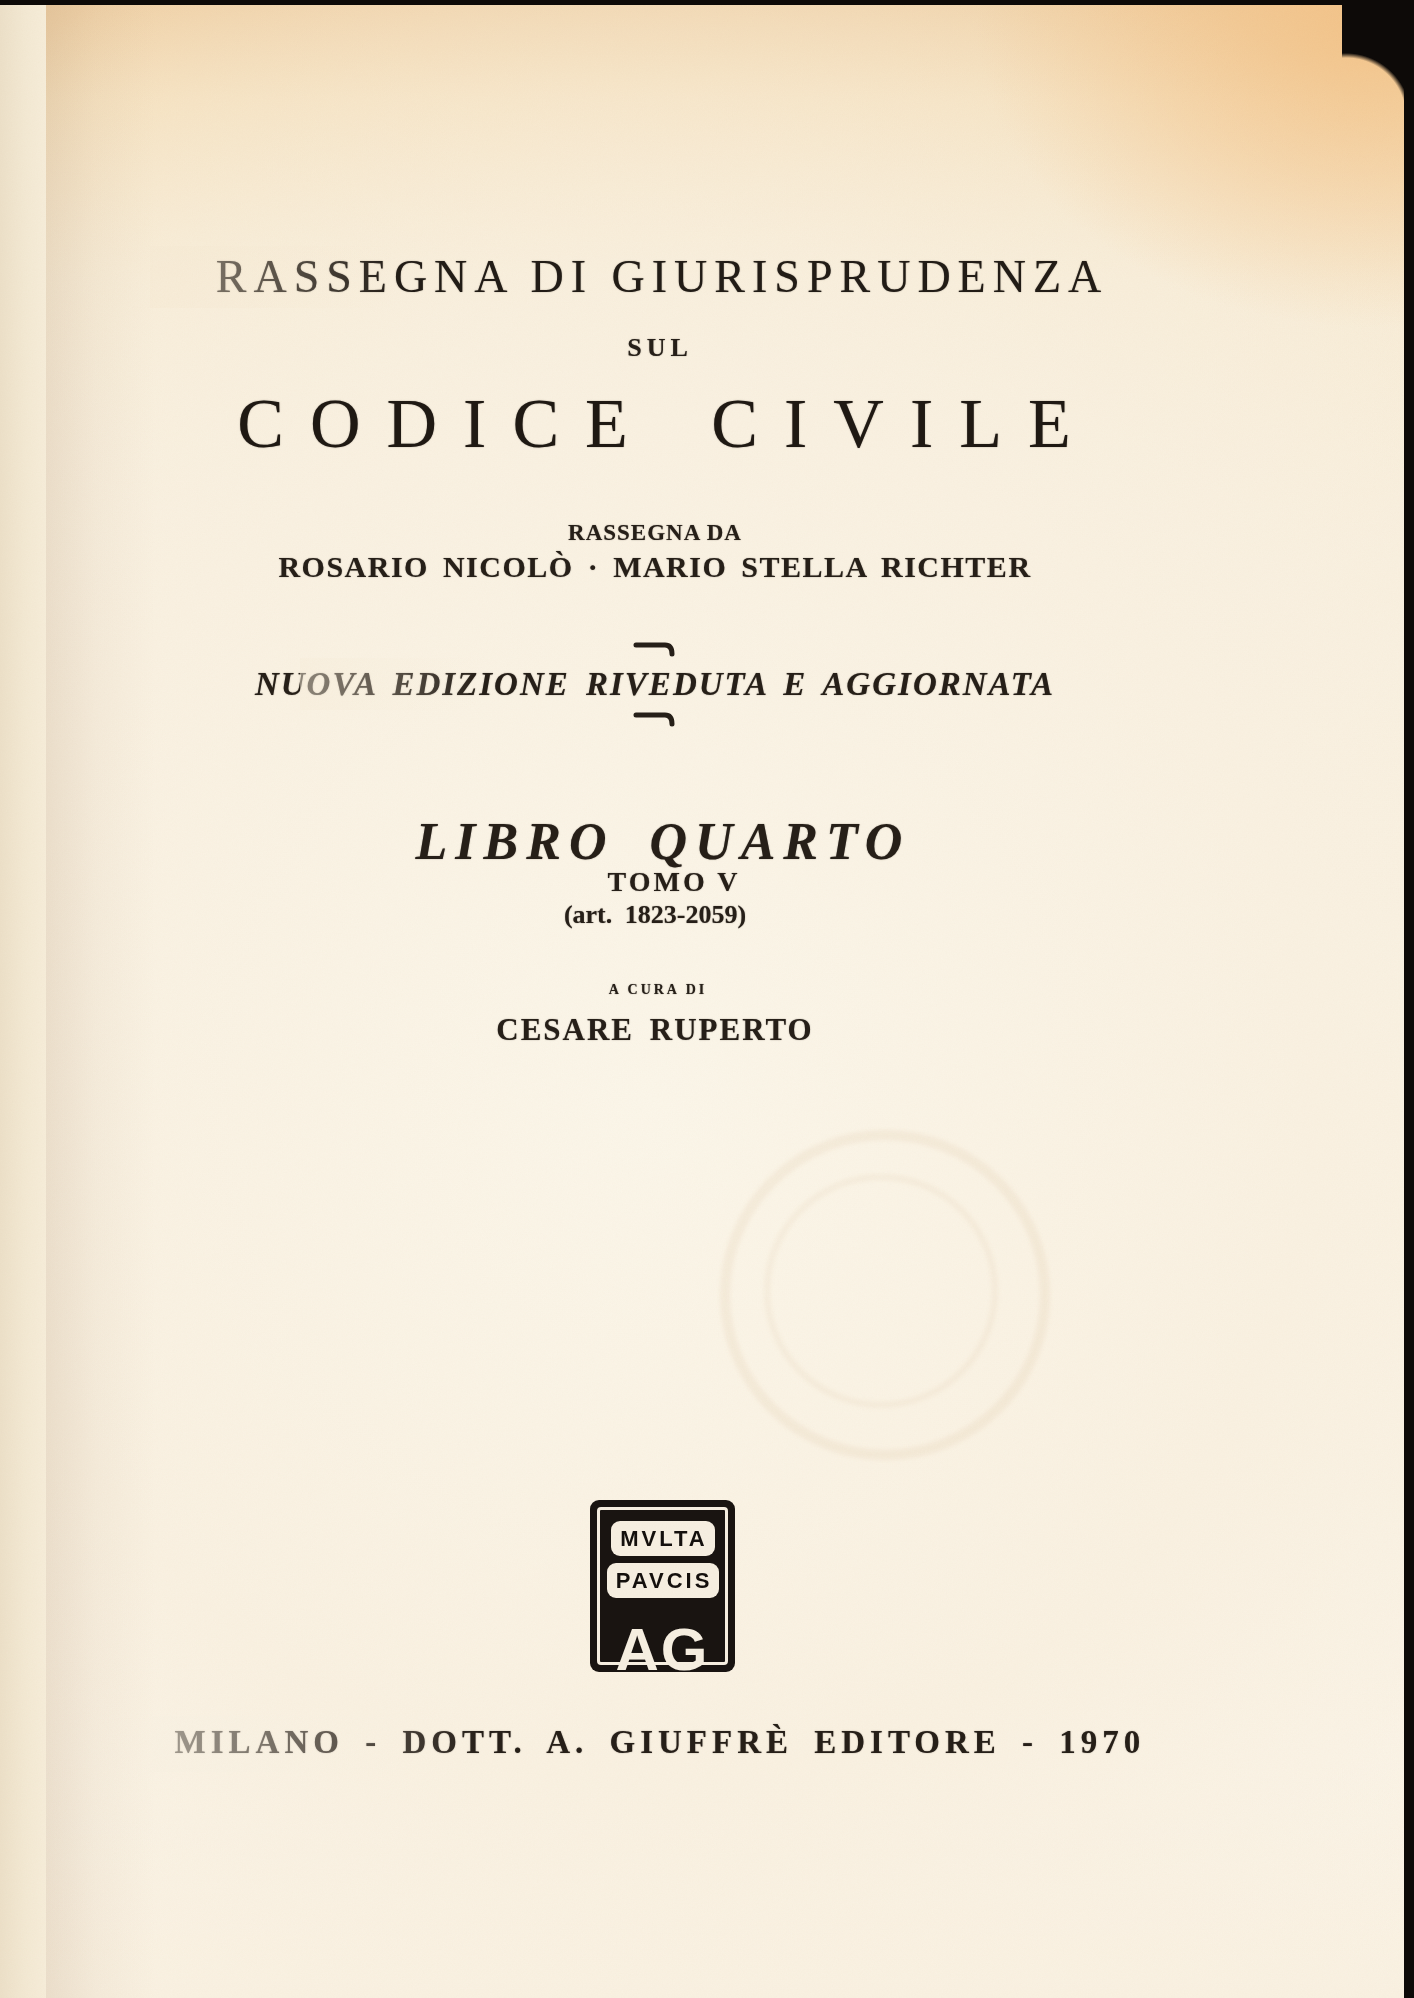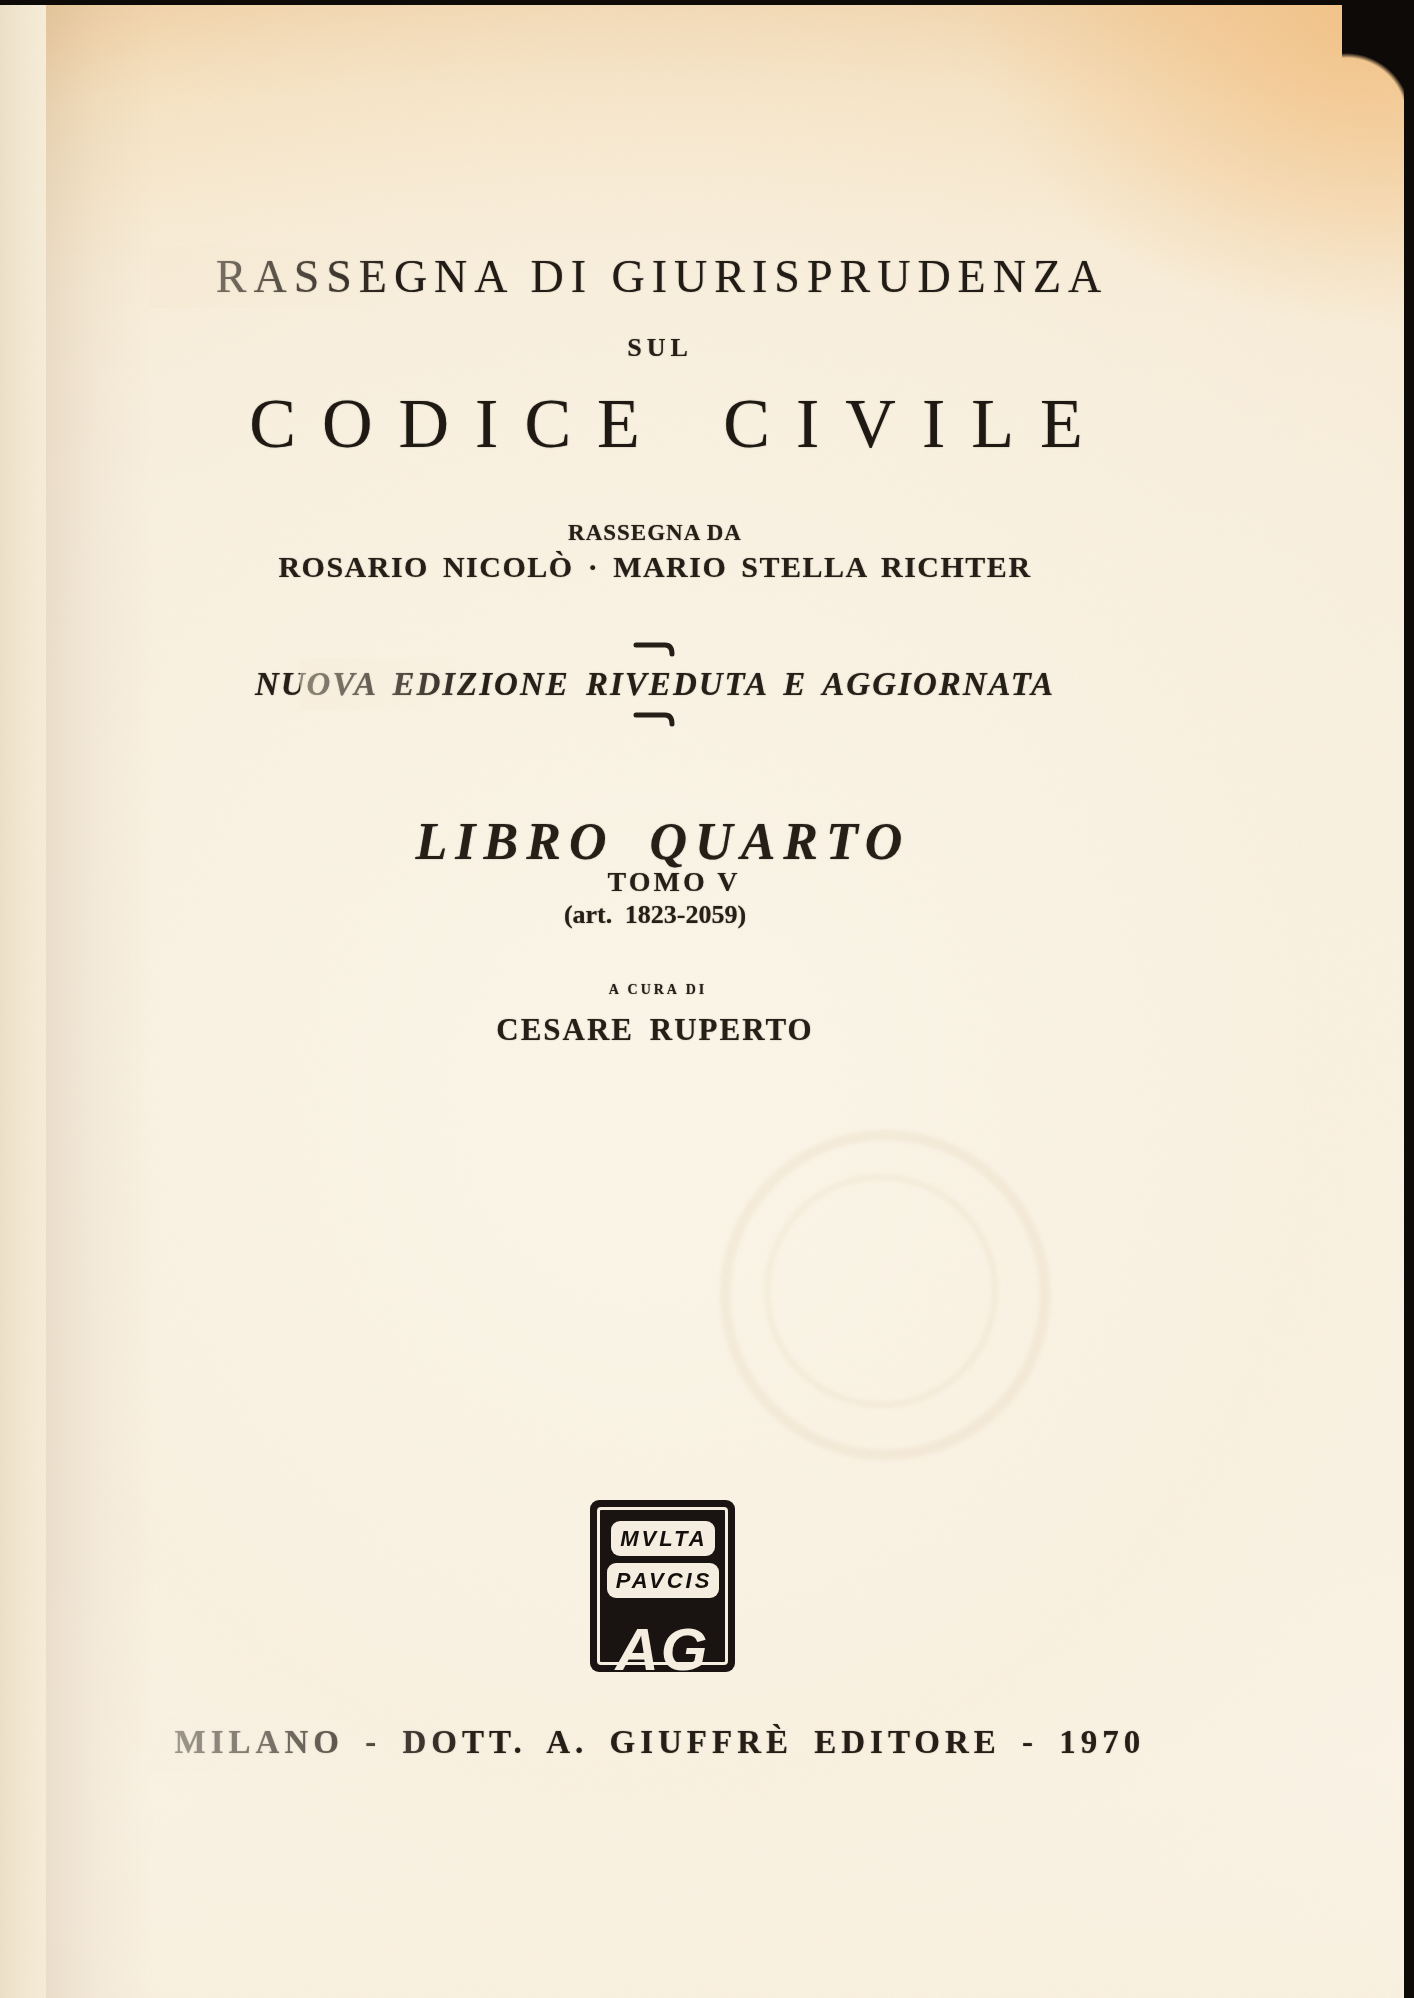--- a/index.html
+++ b/index.html
@@ -62,41 +62,40 @@
     background: linear-gradient(90deg, rgba(248,241,227,0.62), rgba(248,241,227,0.25) 60%, rgba(248,241,227,0)); }
   
   .content { position: absolute; inset: 0; z-index: 4; color: #261f18; }
   .line {
     position: absolute; left: 0; width: 1310px;
     text-align: center; white-space: nowrap;
     text-shadow: 0 0 1.2px rgba(38,31,24,0.55);
   }
   .series-title  { top: 250px; font-size: 46px; letter-spacing: 7px; padding-left: 7px; color: #221c16; }
   .series-sul    { top: 333px; font-size: 26px; font-weight: 700; letter-spacing: 5px; padding-left: 5px; }
-  .main-title    { top: 384px; font-size: 70px; letter-spacing: 26px; word-spacing: 14px; padding-left: 24px; color: #1f1913; }
+  .main-title    { top: 384px; font-size: 70px; letter-spacing: 26px; word-spacing: 14px; padding-left: 12px; color: #1f1913; }
   .diretta       { top: 520px; font-size: 23px; font-weight: 700; letter-spacing: 1px; }
   .directors     { top: 550px; font-size: 30px; font-weight: 700; letter-spacing: 1.5px; word-spacing: 5px; }
   .ornament1     { top: 640px; }
   .edition       { top: 666px; font-size: 33px; font-weight: 700; font-style: italic; letter-spacing: 2px; word-spacing: 6px; }
   .ornament2     { top: 710px; }
   .book-part     { top: 812px; font-size: 52px; font-weight: 700; font-style: italic; letter-spacing: 8px; word-spacing: 14px; padding-left: 8px; }
   .tome          { top: 866px; font-size: 28px; font-weight: 700; letter-spacing: 3px; padding-left: 19px; }
   .articles      { top: 900px; font-size: 26px; font-weight: 700; word-spacing: 6px; }
   .curatorlbl    { top: 982px; font-size: 14px; font-weight: 700; letter-spacing: 3px; padding-left: 3px; }
   .curator       { top: 1012px; font-size: 31px; font-weight: 700; letter-spacing: 2px; word-spacing: 6px; }
   .imprint       { top: 1724px; font-size: 33px; font-weight: 700; letter-spacing: 5px; word-spacing: 8px; padding-left: 5px; }
   .orn-svg { display: inline-block; }
   
   .logo-box {
     position: absolute; left: 590px; top: 1500px;
     width: 145px; height: 172px;
     background: #191411; border-radius: 9px;
     box-sizing: border-box; padding: 7px;
     z-index: 4;
-    font-style: italic;
   }
   .logo-inner {
     width: 100%; height: 100%; box-sizing: border-box;
     border: 3px solid #f6efe2; border-radius: 4px;
     display: flex; flex-direction: column; align-items: center;
   }
   .logo-pill {
     background: #f6efe2; color: #14100d;
     font-family: "Liberation Sans", sans-serif;
     font-weight: 700; font-size: 22px; line-height: 1;

